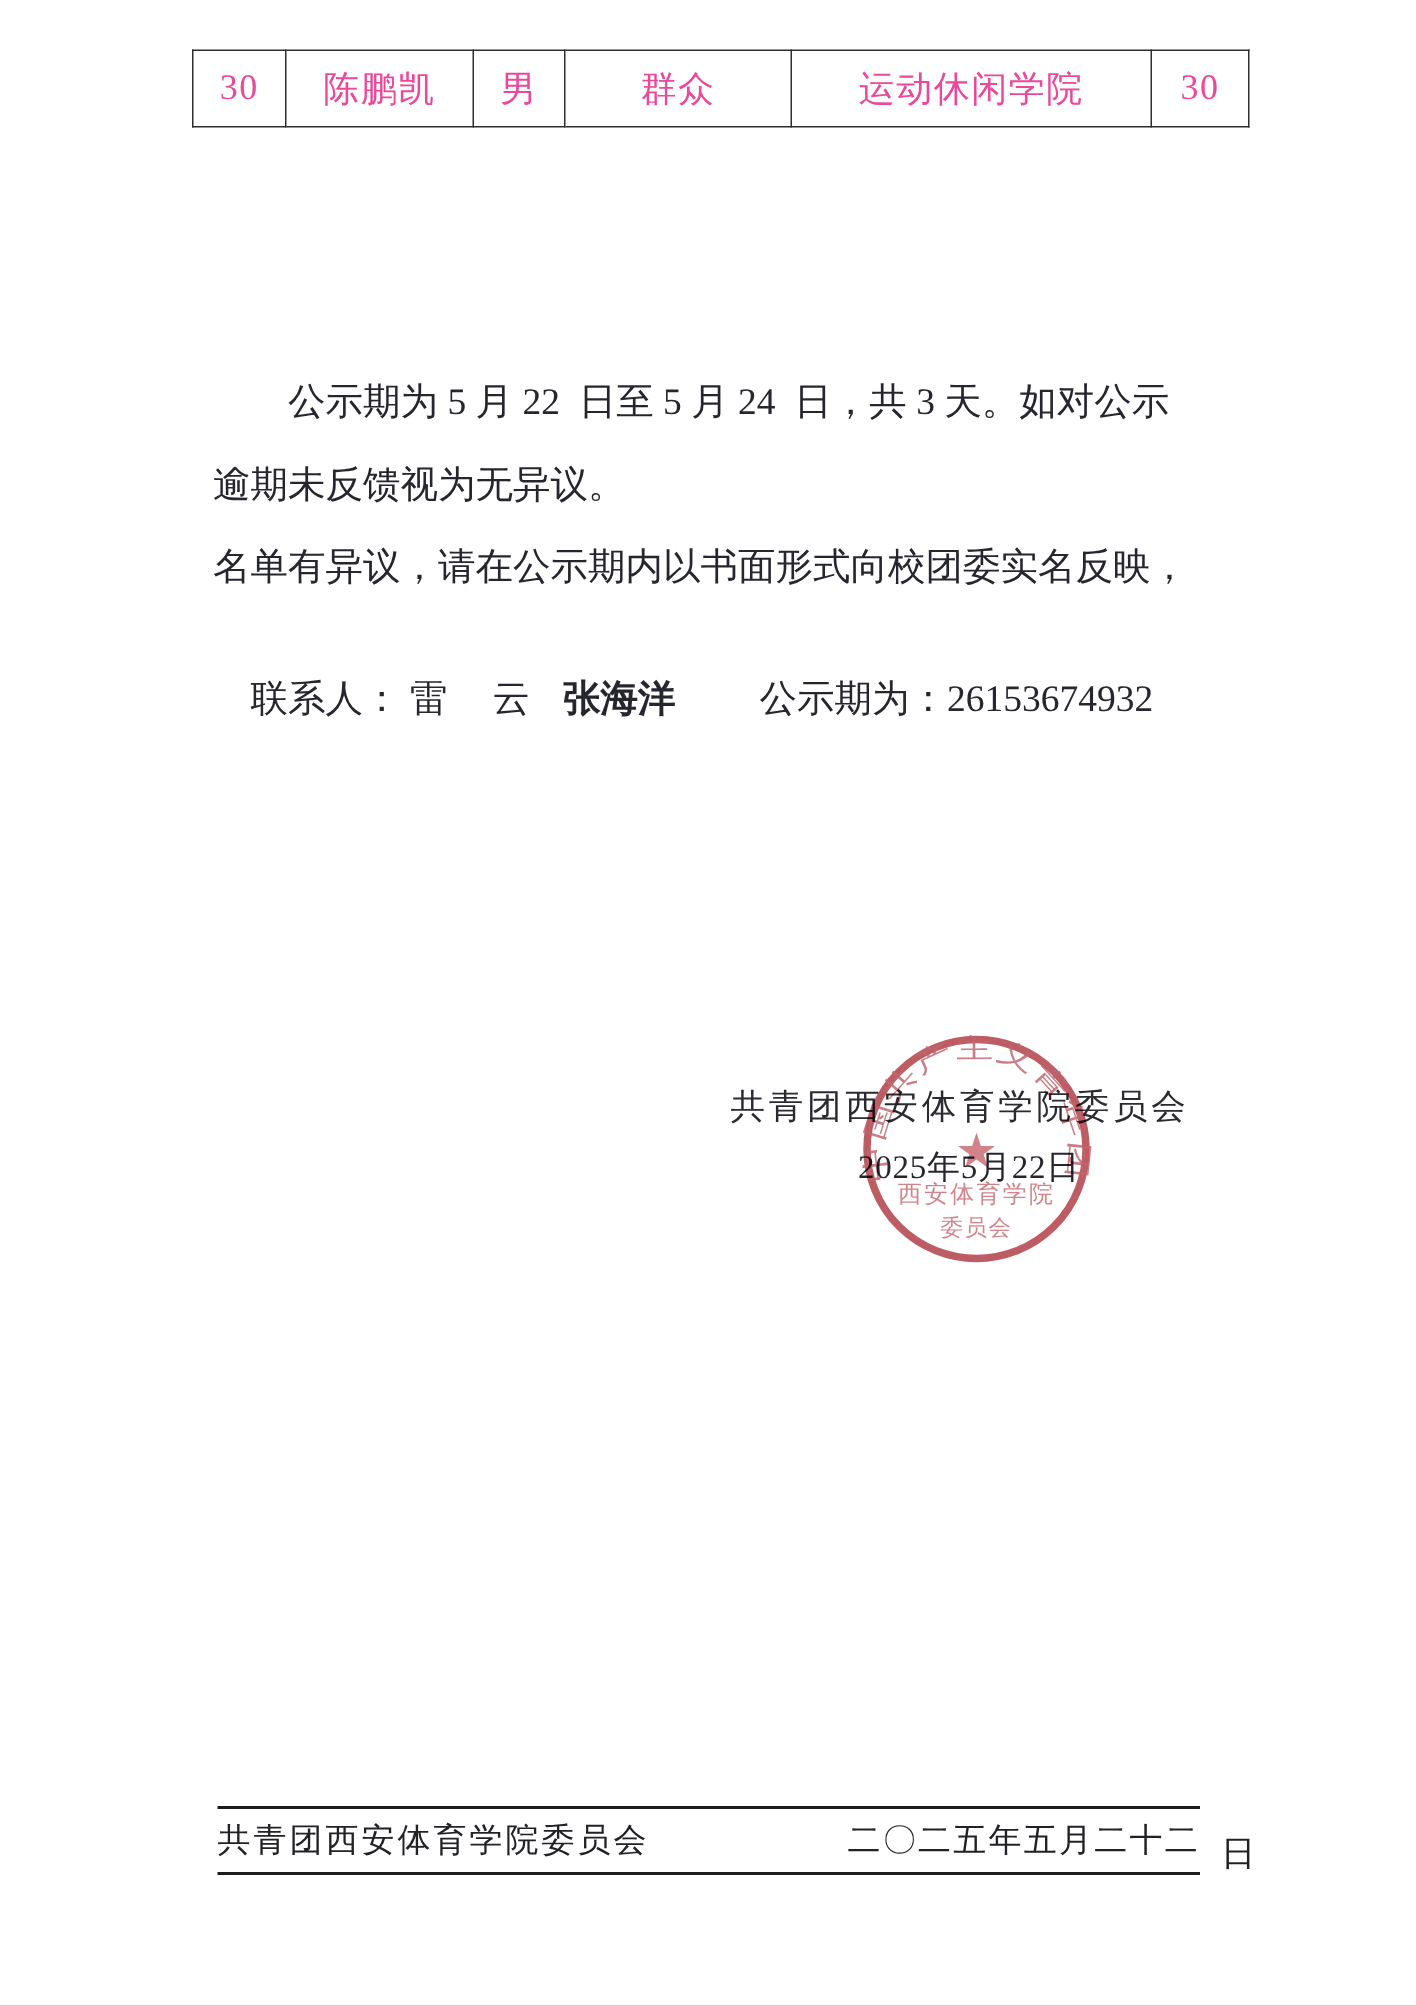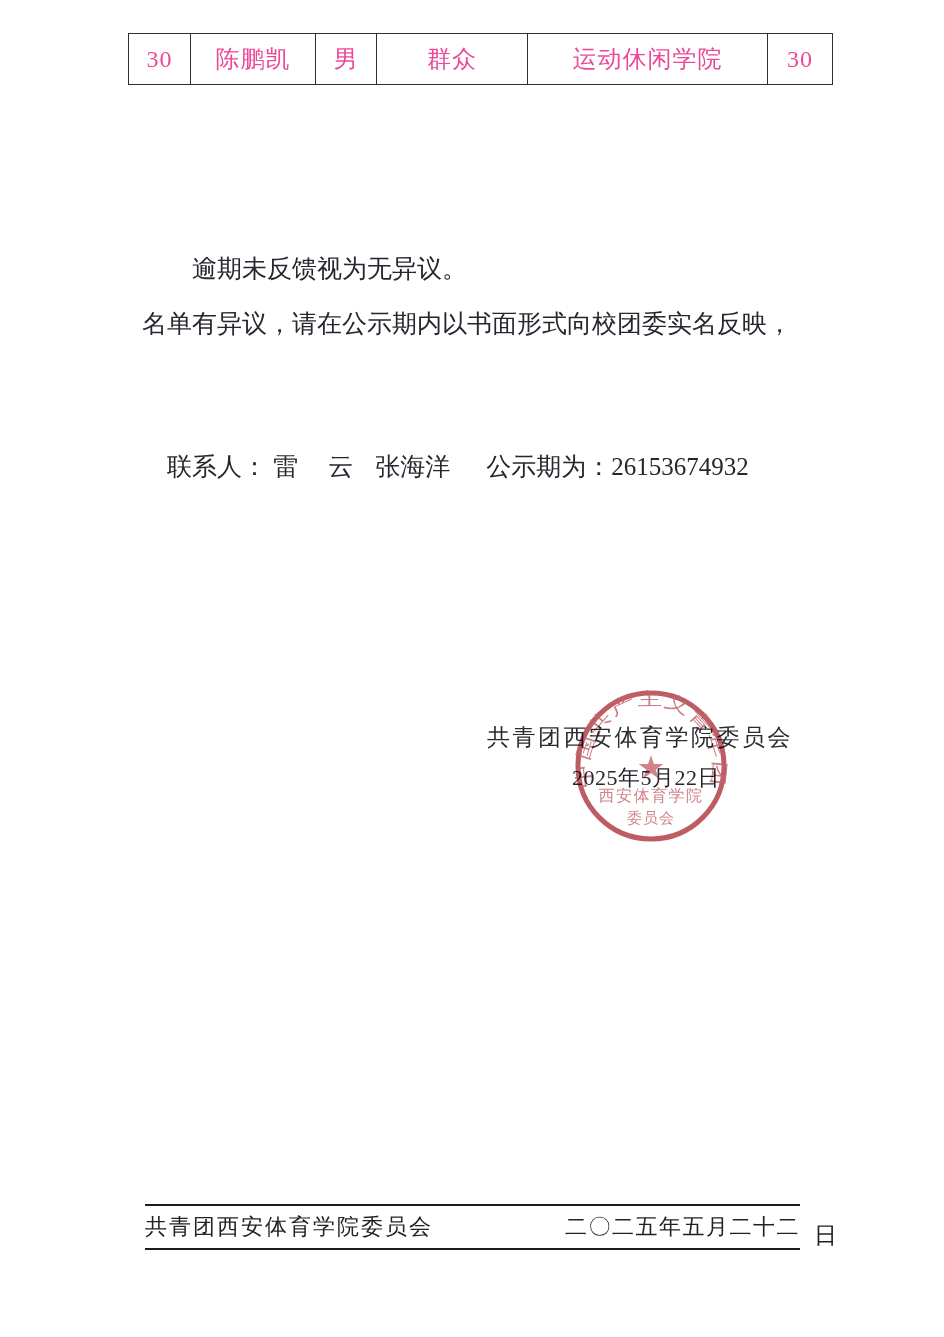--- a/index.html
+++ b/index.html
@@ -33,21 +33,21 @@
     font-size:25px;line-height:55px;color:#26262e;
   }
   .para .pline{white-space:pre;}
   .para .pline:first-child{text-indent:2em;}
   .contact{
     position:absolute;left:142px;top:422px;
     font-size:25px;line-height:30px;color:#26262e;white-space:pre;
   }
   .contact .name-lei{margin-right:30px;}
   .contact .name-yun{margin-right:22px;}
-  .contact .name-zhang{margin-right:36px;}
+  .contact .name-zhang{margin-right:56px;font-weight:bold;}
   
   .sig-org{
     position:absolute;left:440px;top:722px;width:400px;
     text-align:center;font-size:23px;letter-spacing:2.5px;
     color:#2a2a30;
   }
   .sig-date{
     position:absolute;left:446px;top:763px;width:400px;
     text-align:center;font-size:22px;letter-spacing:.5px;
     color:#26262e;
@@ -91,20 +91,21 @@
         <td>陈鹏凯</td>
         <td>男</td>
         <td>群众</td>
         <td>运动休闲学院</td>
         <td>30</td>
       </tr>
     </tbody>
   </table>
 
   <div class="para">
+    <div class="pline">公示期为 5 月 22  日至 5 月 24  日，共 3 天。如对公示</div>
     <div class="pline">逾期未反馈视为无异议。</div>
     <div class="pline">名单有异议，请在公示期内以书面形式向校团委实名反映，</div>
   </div>
 
   <div class="contact">
     <span>联系人： </span><span class="name-lei">雷</span><span class="name-yun">云</span><span class="name-zhang">张海洋</span><span>公示期为：</span><span>26153674932</span>
   </div>
 
   <div class="sig-org">共青团西安体育学院委员会</div>
   <div class="sig-date">2025年5月22日</div>

